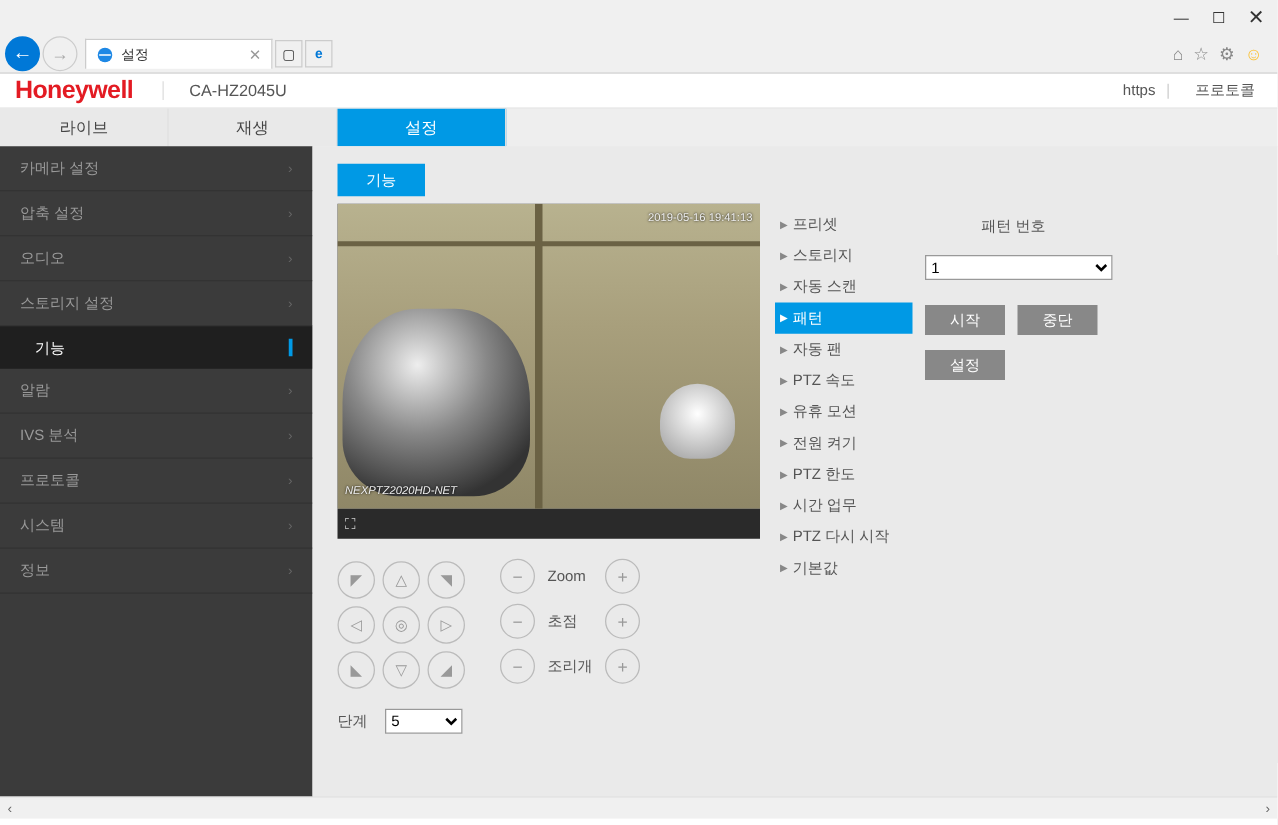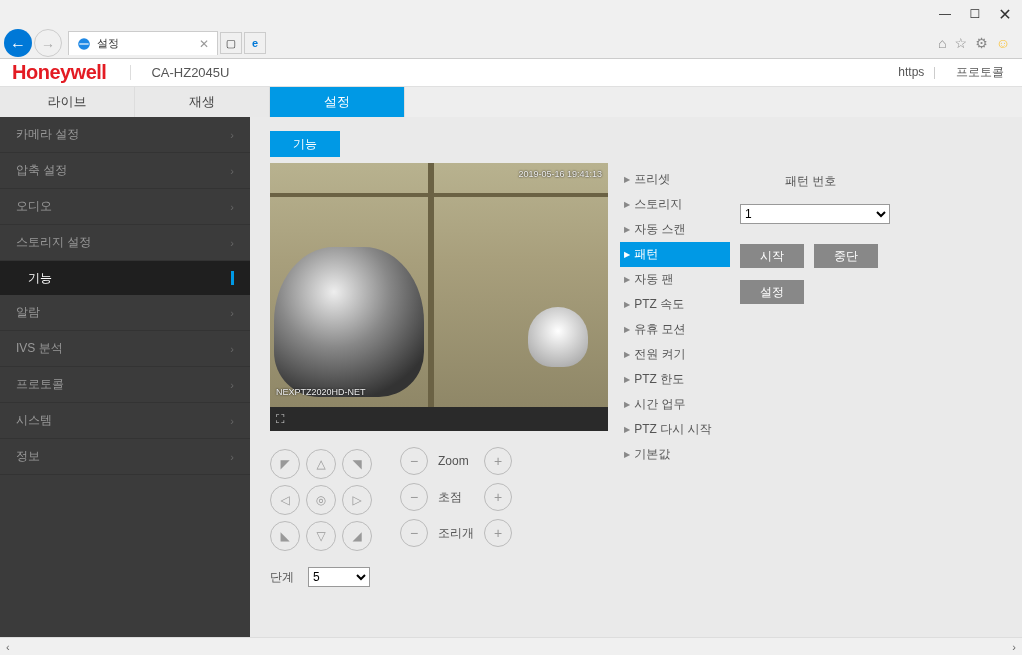--- a/index.html
+++ b/index.html
@@ -57,21 +57,21 @@
 .active-bar { width: 3px; height: 14px; background: #0099e5; }
 
 
 .content { flex: 1; background: #eaeaea; position: relative; }
 
 .sec-tab { position: absolute; left: 20px; top: 14px; height: 26px; width: 70px; background: #0099e5; color: #fff; display: flex; align-items: center; justify-content: center; font-size: 12px; }
 
 .video-area { position: absolute; left: 20px; top: 46px; width: 338px; }
 .video { width: 338px; height: 244px; background: #555; position: relative; overflow: hidden; }
 .video-overlay-top { position: absolute; right: 6px; top: 6px; color: #eee; font-size: 9px; text-shadow: 0 0 2px #000; }
-.video-overlay-bot { position: absolute; left: 6px; bottom: 10px; color: #eee; font-size: 9px; text-shadow: 0 0 2px #000; }
+.video-overlay-bot { position: absolute; left: 6px; bottom: 10px; color: #eee; font-size: 9px; text-shadow: 0 0 2px #000; font-style: italic; }
 .video-bar { height: 24px; background: #2a2a2a; display: flex; align-items: center; padding: 0 6px; }
 .fullscreen-ico { color: #ccc; font-size: 12px; }
 
 .ptz-pad { margin-top: 8px; display: grid; grid-template-columns: repeat(3, 30px); grid-template-rows: repeat(3, 30px); gap: 6px; }
 .ptz-btn { width: 30px; height: 30px; border-radius: 50%; border: 1.5px solid #bbb; display: flex; align-items: center; justify-content: center; color: #999; font-size: 12px; background: #eaeaea; }
 
 .zoom-col { position: absolute; left: 150px; top: 326px; }
 .zf-row { display: flex; align-items: center; gap: 10px; height: 36px; }
 .zf-label { font-size: 12px; color: #555; width: 36px; }
 .circ { width: 28px; height: 28px; border-radius: 50%; border: 1.5px solid #bbb; display: flex; align-items: center; justify-content: center; color: #999; font-size: 14px; background: #eaeaea; }

